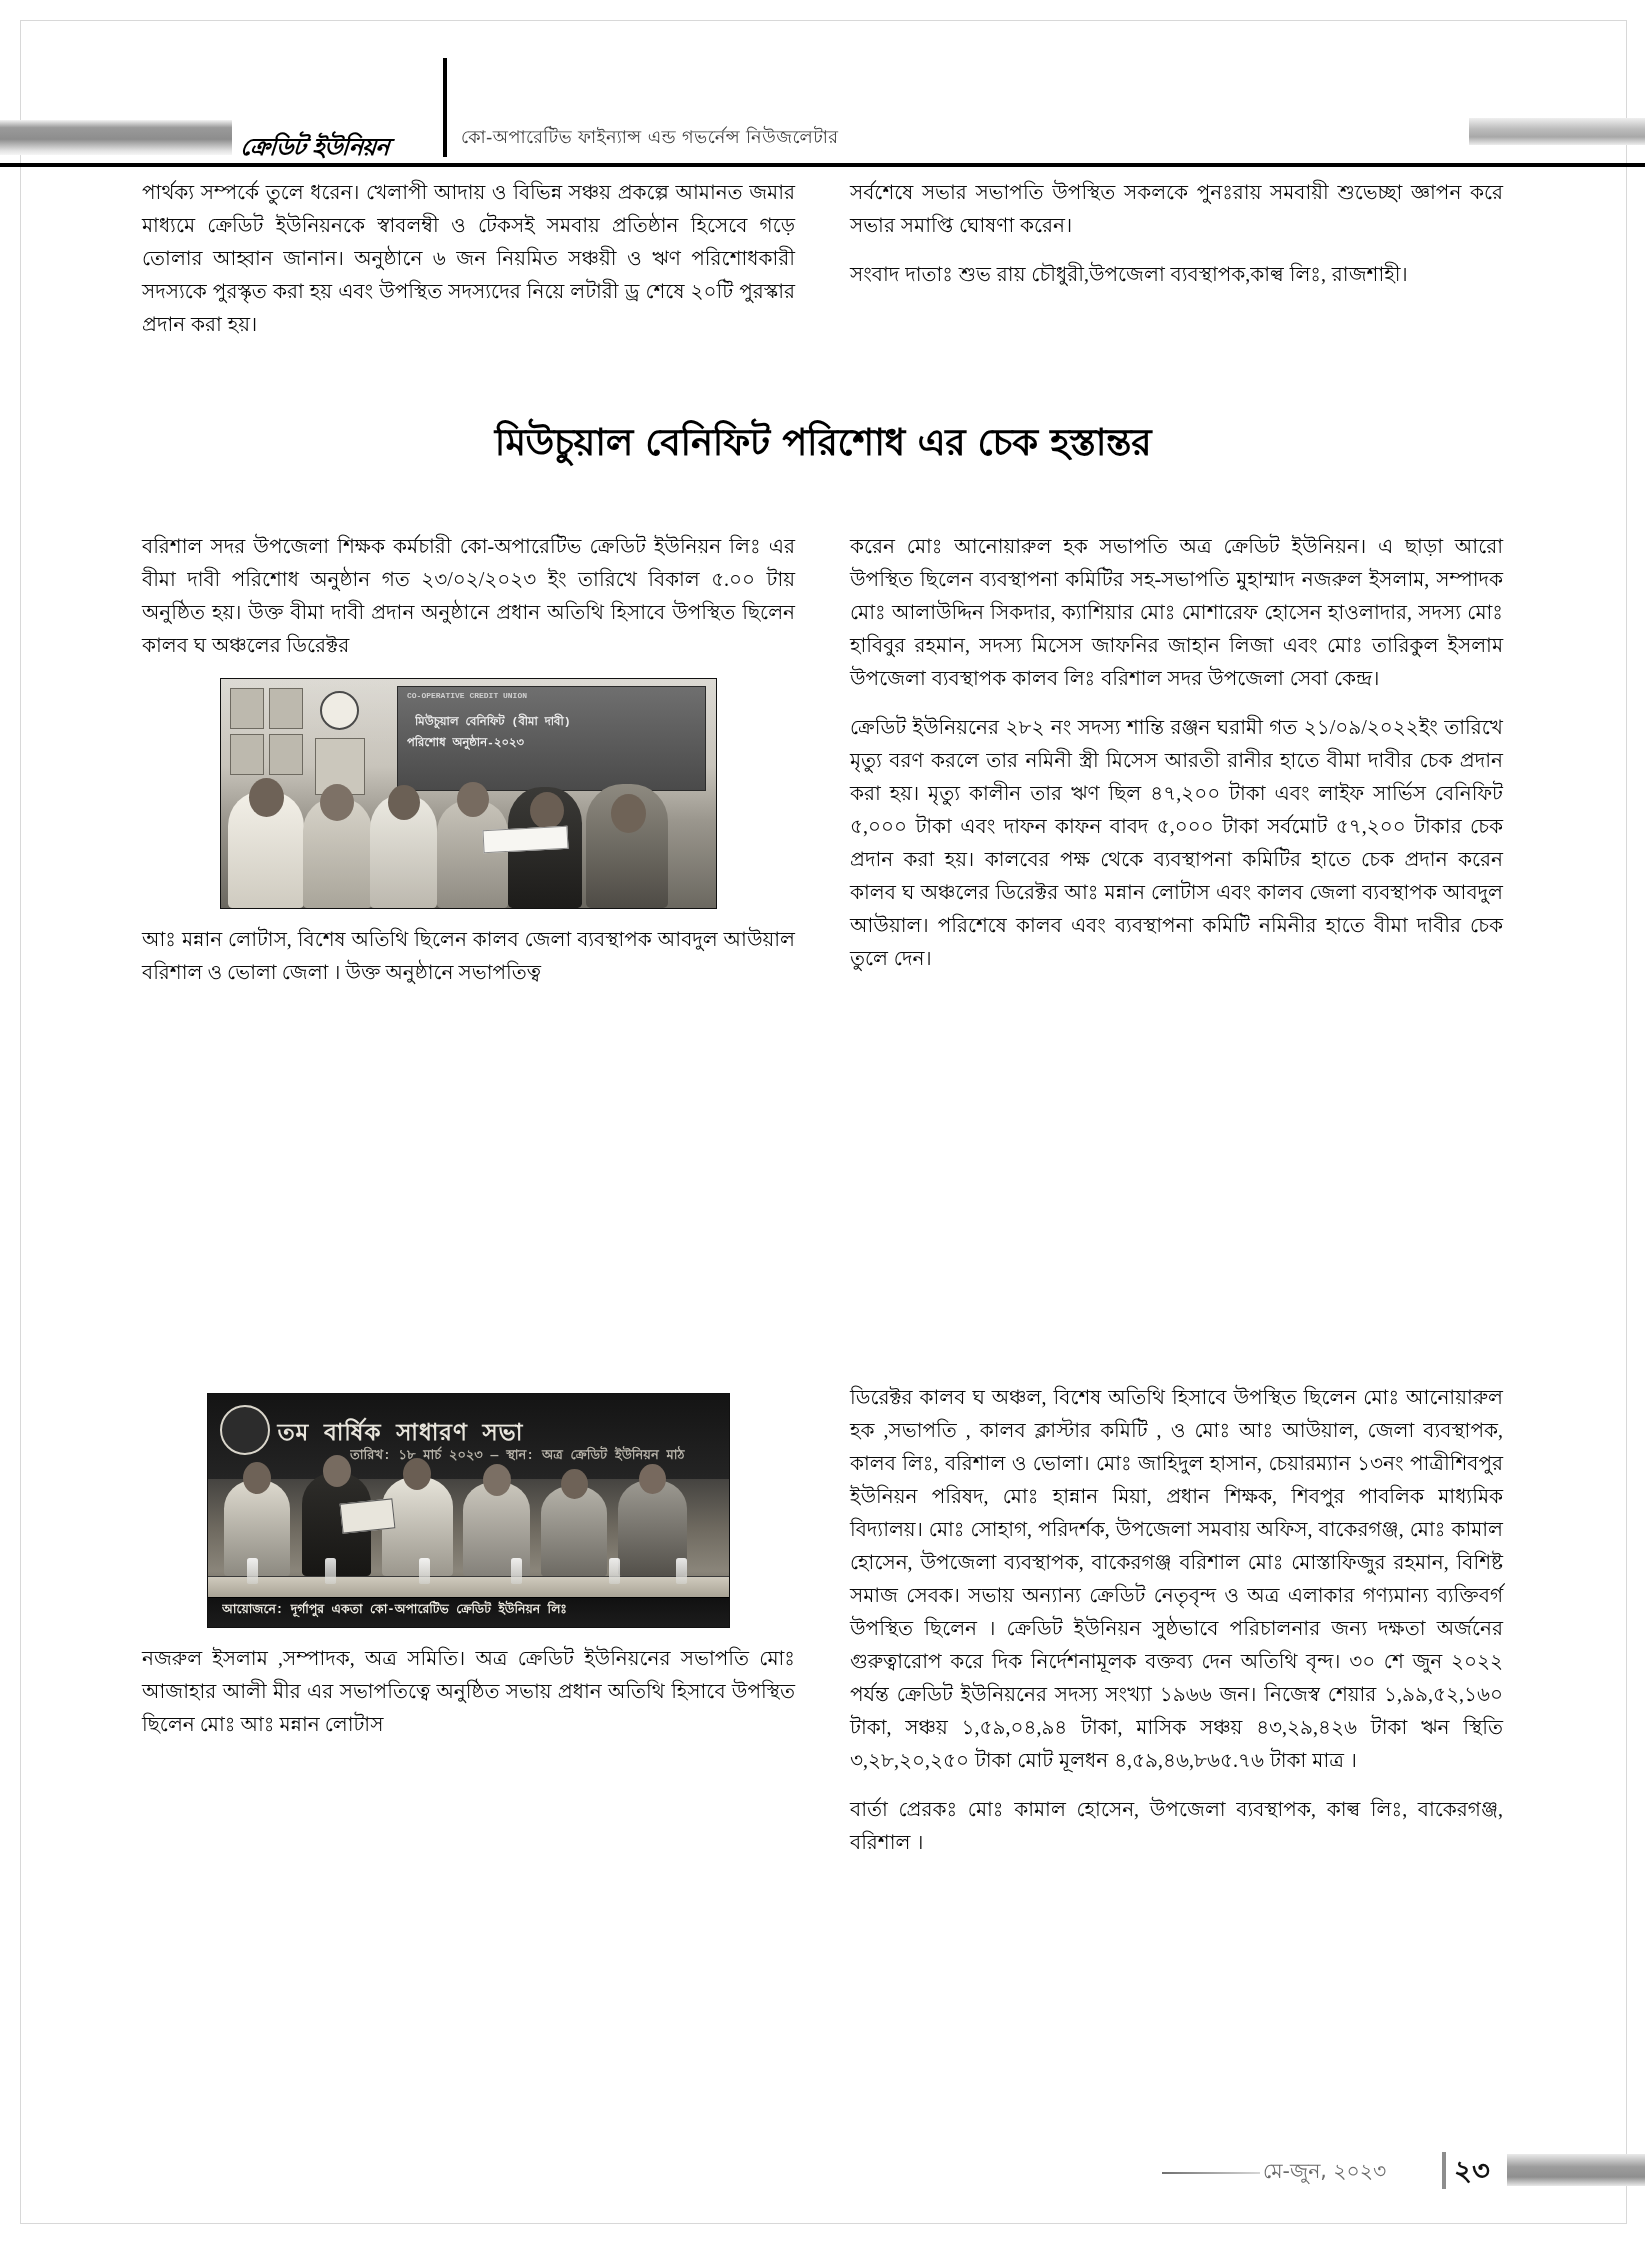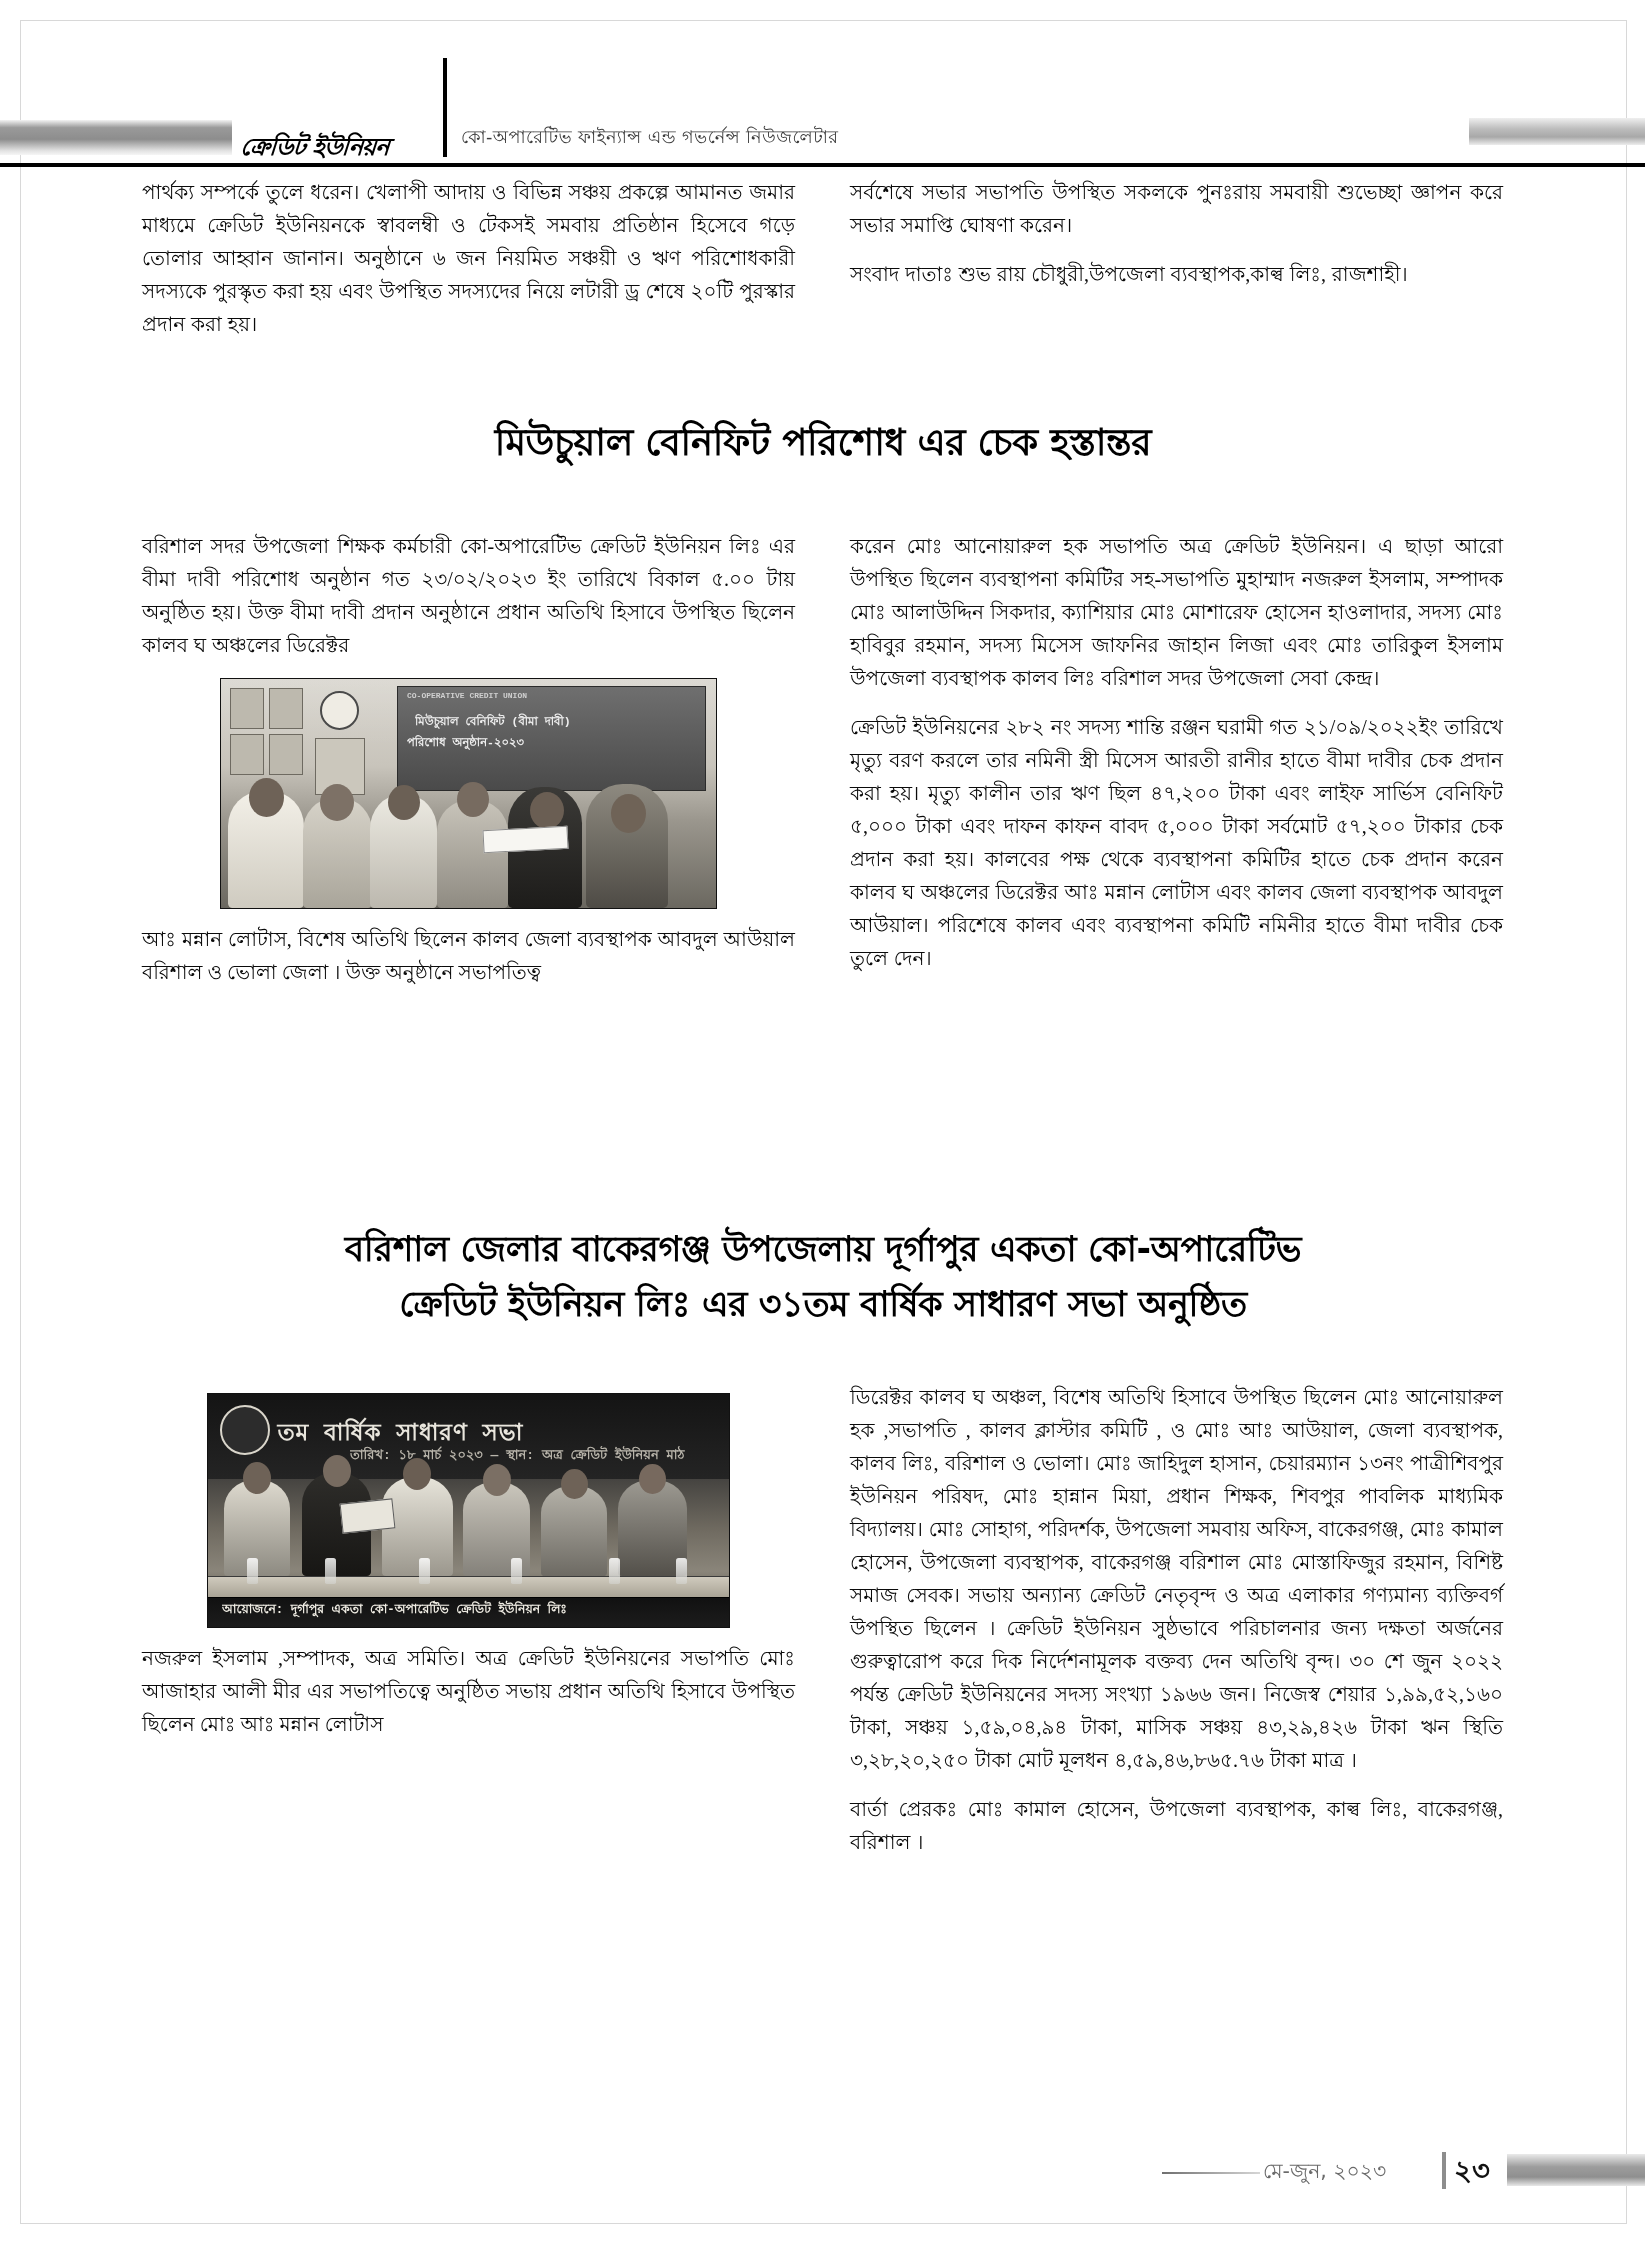--- a/index.html
+++ b/index.html
@@ -318,24 +318,20 @@
 
       <div class="caption">আঃ মন্নান লোটাস, বিশেষ অতিথি ছিলেন কালব জেলা ব্যবস্থাপক আবদুল আউয়াল বরিশাল ও ভোলা জেলা । উক্ত অনুষ্ঠানে সভাপতিত্ব</div>
     </div>
 
     <div class="col">
       <p class="body">করেন মোঃ আনোয়ারুল হক সভাপতি  অত্র ক্রেডিট ইউনিয়ন। এ ছাড়া আরো উপস্থিত ছিলেন ব্যবস্থাপনা কমিটির সহ-সভাপতি মুহাম্মাদ নজরুল ইসলাম, সম্পাদক মোঃ আলাউদ্দিন সিকদার, ক্যাশিয়ার মোঃ মোশারেফ হোসেন হাওলাদার, সদস্য মোঃ হাবিবুর রহমান, সদস্য মিসেস জাফনির জাহান লিজা এবং মোঃ তারিকুল ইসলাম উপজেলা ব্যবস্থাপক কালব লিঃ বরিশাল সদর উপজেলা সেবা কেন্দ্র।</p>
       <p class="body">ক্রেডিট ইউনিয়নের ২৮২ নং সদস্য শান্তি রঞ্জন ঘরামী গত ২১/০৯/২০২২ইং তারিখে মৃত্যু বরণ করলে তার নমিনী স্ত্রী মিসেস আরতী রানীর হাতে বীমা দাবীর চেক প্রদান করা হয়। মৃত্যু কালীন তার ঋণ ছিল ৪৭,২০০ টাকা এবং লাইফ সার্ভিস বেনিফিট ৫,০০০ টাকা এবং দাফন কাফন বাবদ ৫,০০০ টাকা  সর্বমোট ৫৭,২০০ টাকার চেক প্রদান করা হয়। কালবের পক্ষ থেকে ব্যবস্থাপনা কমিটির হাতে চেক প্রদান করেন কালব ঘ অঞ্চলের ডিরেক্টর আঃ মন্নান লোটাস এবং কালব জেলা ব্যবস্থাপক আবদুল আউয়াল। পরিশেষে কালব এবং ব্যবস্থাপনা কমিটি নমিনীর হাতে বীমা দাবীর চেক তুলে দেন।</p>
     </div>
   </div>
 
-  <div style="position:absolute; left:142px; top:1222px; width:1362px;">
-    <div class="headline-2">বরিশাল জেলার বাকেরগঞ্জ উপজেলায় দূর্গাপুর একতা  কো-অপারেটিভ</div>
-    <div class="headline-2">ক্রেডিট ইউনিয়ন লিঃ  এর ৩১তম বার্ষিক সাধারণ সভা অনুষ্ঠিত</div>
-  </div>
 
   <div class="col-wrap" style="top:1381px;">
 
     <div class="col">
 
       <div style="display:flex; justify-content:center; margin-top:12.4px;">
         <div class="photo photo-2">
           <div class="ph-bg" style="background:linear-gradient(180deg,#1f1f1f 0%, #313131 26%, #6f6a60 58%, #8a857a 76%, #3a3832 100%);"></div>
 
           <div style="position:absolute; left:0; top:0; width:523px; height:85px; background:linear-gradient(180deg,#141414 0%, #242424 100%);"></div>

